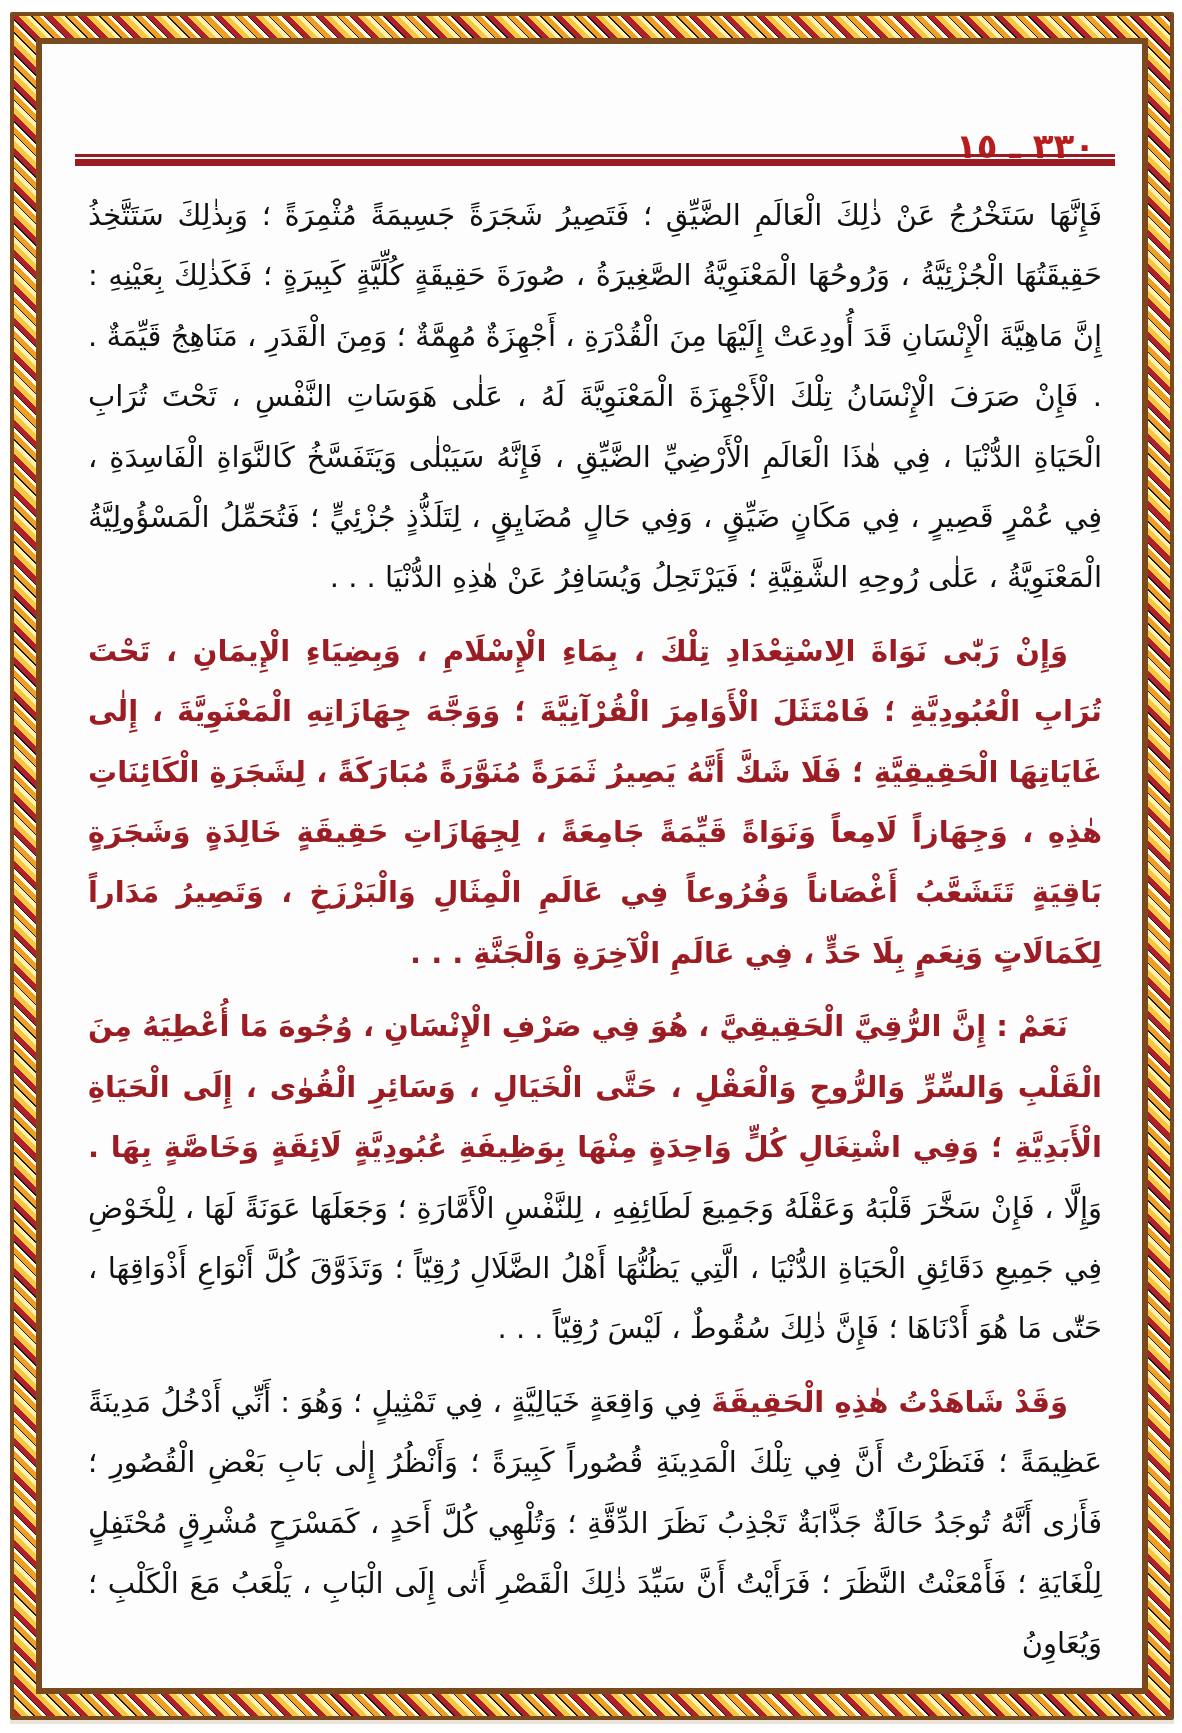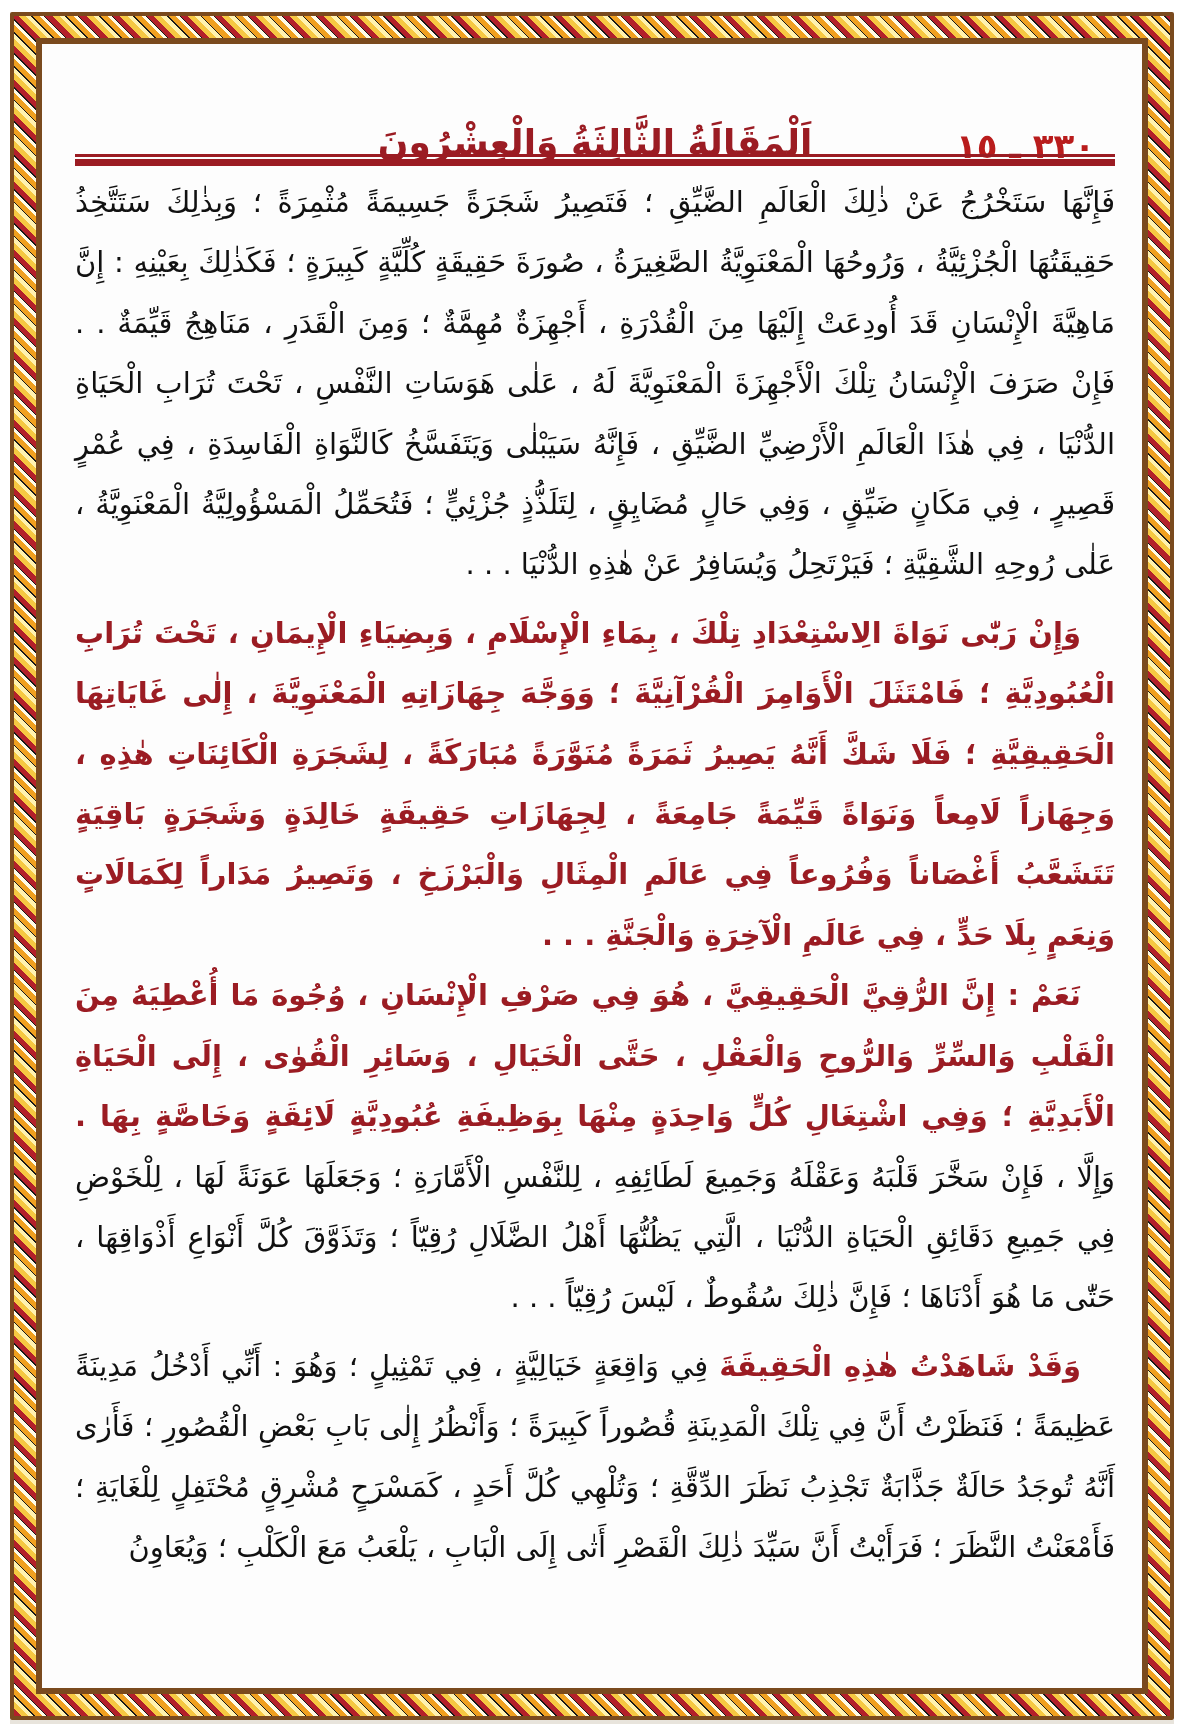--- a/index.html
+++ b/index.html
@@ -49,41 +49,40 @@
   .rule-thick {
     position: absolute; left: 33px; top: 115px; width: 1040px; height: 7px; background: #9b1c23;
   }
 
   .body-text {
     position: absolute; left: 33px; top: 128px; width: 1040px;
     direction: rtl; text-align: justify; text-align-last: right;
     font-family: "DejaVu Sans", sans-serif; font-size: 29px; line-height: 60.4px;
     color: #111111;
   }
-  .para { margin: 0; }
+  .para { margin: 13px; }
   .para.gap { margin-top: 8px; }
   .red { color: #9b1c23; font-weight: bold; }
   .black { color: #111111; font-weight: normal; }
   .indent { display: inline-block; width: 34px; }
 
   .bottom-shadow {
     position: absolute; left: 10px; top: 1720px; width: 1164px; height: 4px; background: #e8e4dc;
   }
 </style>
 </head>
 <body>
 
 <div class="frame-outer"></div>
 <div class="braid"></div>
 <div class="frame-inner-line"></div>
 
 <div class="page">
   <div class="header">
     <div class="page-num">٣٣٠ ـ ١٥</div>
-    <div class="chapter-title">اَلْمَقَالَةُ الثَّالِثَةُ وَالْعِشْرُونَ</div>
   </div>
   <div class="rule-thin"></div>
   <div class="rule-thick"></div>
 
   <div class="body-text">
     <p class="para">
       <span class="black">فَإِنَّهَا سَتَخْرُجُ عَنْ ذٰلِكَ الْعَالَمِ الضَّيِّقِ ؛ فَتَصِيرُ شَجَرَةً جَسِيمَةً مُثْمِرَةً ؛ وَبِذٰلِكَ سَتَتَّخِذُ حَقِيقَتُهَا الْجُزْئِيَّةُ ، وَرُوحُهَا الْمَعْنَوِيَّةُ الصَّغِيرَةُ ، صُورَةَ حَقِيقَةٍ كُلِّيَّةٍ كَبِيرَةٍ ؛ فَكَذٰلِكَ بِعَيْنِهِ : إِنَّ مَاهِيَّةَ الْإِنْسَانِ قَدَ أُودِعَتْ إِلَيْهَا مِنَ الْقُدْرَةِ ، أَجْهِزَةٌ مُهِمَّةٌ ؛ وَمِنَ الْقَدَرِ ، مَنَاهِجُ قَيِّمَةٌ . . فَإِنْ صَرَفَ الْإِنْسَانُ تِلْكَ الْأَجْهِزَةَ الْمَعْنَوِيَّةَ لَهُ ، عَلٰى هَوَسَاتِ النَّفْسِ ، تَحْتَ تُرَابِ الْحَيَاةِ الدُّنْيَا ، فِي هٰذَا الْعَالَمِ الْأَرْضِيِّ الضَّيِّقِ ، فَإِنَّهُ سَيَبْلٰى وَيَتَفَسَّخُ كَالنَّوَاةِ الْفَاسِدَةِ ، فِي عُمْرٍ قَصِيرٍ ، فِي مَكَانٍ ضَيِّقٍ ، وَفِي حَالٍ مُضَايِقٍ ، لِتَلَذُّذٍ جُزْئِيٍّ ؛ فَتُحَمِّلُ الْمَسْؤُولِيَّةُ الْمَعْنَوِيَّةُ ، عَلٰى رُوحِهِ الشَّقِيَّةِ ؛ فَيَرْتَحِلُ وَيُسَافِرُ عَنْ هٰذِهِ الدُّنْيَا . . .</span>
     </p>
     <p class="para gap">
       <span class="indent"></span><span class="red">وَإِنْ رَبّٰى نَوَاةَ الِاسْتِعْدَادِ تِلْكَ ، بِمَاءِ الْإِسْلَامِ ، وَبِضِيَاءِ الْإِيمَانِ ، تَحْتَ تُرَابِ الْعُبُودِيَّةِ ؛ فَامْتَثَلَ الْأَوَامِرَ الْقُرْآنِيَّةَ ؛ وَوَجَّهَ جِهَازَاتِهِ الْمَعْنَوِيَّةَ ، إِلٰى غَايَاتِهَا الْحَقِيقِيَّةِ ؛ فَلَا شَكَّ أَنَّهُ يَصِيرُ ثَمَرَةً مُنَوَّرَةً مُبَارَكَةً ، لِشَجَرَةِ الْكَائِنَاتِ هٰذِهِ ، وَجِهَازاً لَامِعاً وَنَوَاةً قَيِّمَةً جَامِعَةً ، لِجِهَازَاتِ حَقِيقَةٍ خَالِدَةٍ وَشَجَرَةٍ بَاقِيَةٍ تَتَشَعَّبُ أَغْصَاناً وَفُرُوعاً فِي عَالَمِ الْمِثَالِ وَالْبَرْزَخِ ، وَتَصِيرُ مَدَاراً لِكَمَالَاتٍ وَنِعَمٍ بِلَا حَدٍّ ، فِي عَالَمِ الْآخِرَةِ وَالْجَنَّةِ . . .</span>

